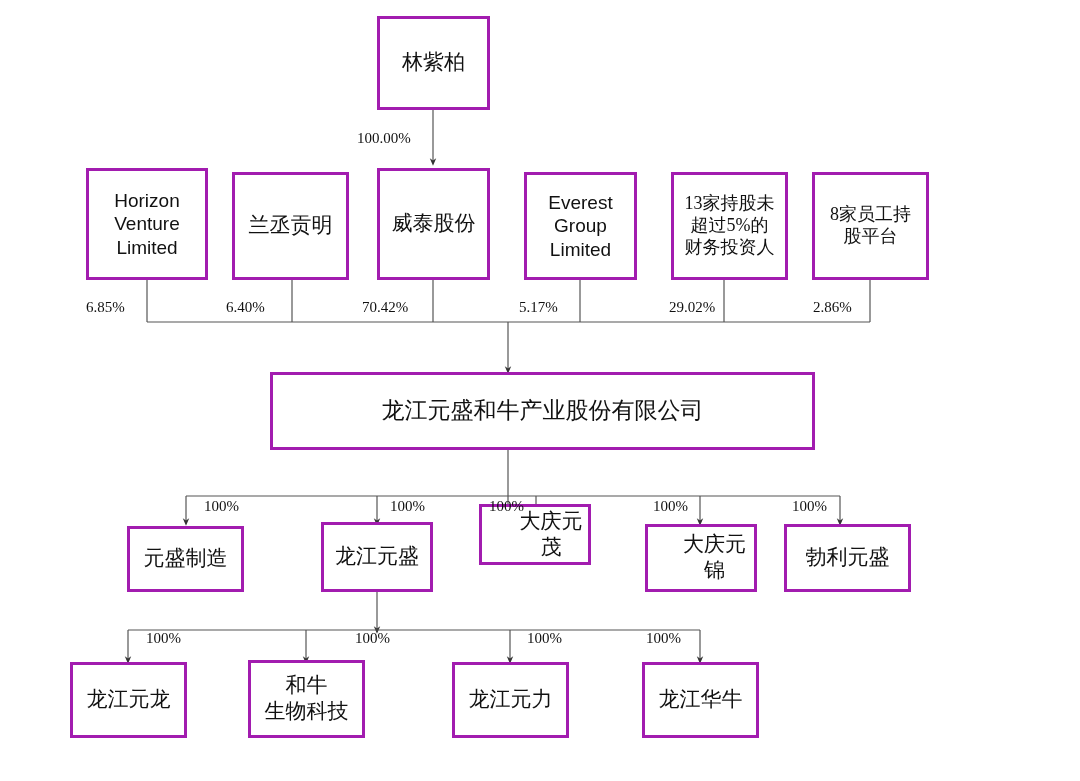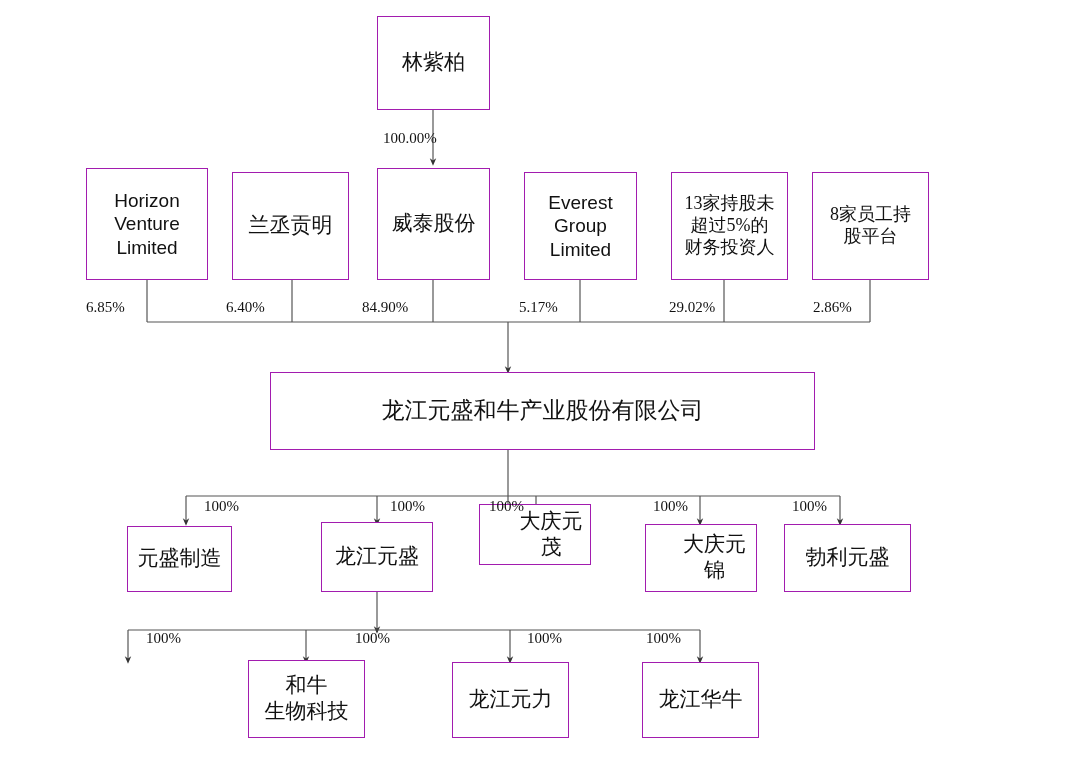--- a/index.html
+++ b/index.html
@@ -23,21 +23,21 @@
   svg.connectors {
     position: absolute;
     left: 0;
     top: 0;
     width: 1080px;
     height: 781px;
     pointer-events: none;
   }
   .node {
     position: absolute;
-    border: 1px solid #a21caf;
+    border: 3px solid #a21caf;
     background: #ffffff;
     display: flex;
     align-items: center;
     justify-content: center;
     text-align: center;
     line-height: 1.22;
     font-size: 19px;
     color: #111111;
     padding: 2px 4px;
     white-space: pre-line;
@@ -107,21 +107,21 @@
 
       <line x1="128" y1="630" x2="128" y2="660" marker-end="url(#arrow)"></line>
       <line x1="306" y1="630" x2="306" y2="660" marker-end="url(#arrow)"></line>
       <line x1="510" y1="630" x2="510" y2="660" marker-end="url(#arrow)"></line>
       <line x1="700" y1="630" x2="700" y2="660" marker-end="url(#arrow)"></line>
     </g>
   </svg>
 
   <div class="node cjk" style="left:377px; top:16px; width:113px; height:94px;">林紫柏</div>
 
-  <div class="edge-label" style="left:357px; top:130px;margin-left:26px;">100.00%</div>
+  <div class="edge-label" style="left:357px; top:130px;">100.00%</div>
 
   <div class="node latin" style="left:86px; top:168px; width:122px; height:112px;">Horizon
 Venture
 Limited</div>
 
   <div class="node cjk" style="left:232px; top:172px; width:117px; height:108px;">兰丞贡明</div>
 
   <div class="node cjk" style="left:377px; top:168px; width:113px; height:112px;">威泰股份</div>
 
   <div class="node latin" style="left:524px; top:172px; width:113px; height:108px;">Everest
@@ -130,39 +130,40 @@
 
   <div class="node small-cjk" style="left:671px; top:172px; width:117px; height:108px;">13家持股未
 超过5%的
 财务投资人</div>
 
   <div class="node small-cjk" style="left:812px; top:172px; width:117px; height:108px;">8家员工持
 股平台</div>
 
   <div class="edge-label" style="left:86px; top:299px;">6.85%</div>
   <div class="edge-label" style="left:226px; top:299px;">6.40%</div>
-  <div class="edge-label" style="left:362px; top:299px;">84.90%</div>
+  <div class="edge-label" style="left:362px; top:299px;">70.42%</div>
   <div class="edge-label" style="left:519px; top:299px;">5.17%</div>
   <div class="edge-label" style="left:669px; top:299px;">29.02%</div>
   <div class="edge-label" style="left:813px; top:299px;">2.86%</div>
 
   <div class="node cjk main-company" style="left:232px; top:372px; width:545px; height:78px;margin-left:38px;">龙江元盛和牛产业股份有限公司</div>
 
-  <div class="node cjk" style="left:127px; top:526px; width:105px; height:66px;">元盛制造</div>
+  <div class="node cjk" style="left:127px; top:526px; width:117px; height:66px;">元盛制造</div>
   <div class="node cjk" style="left:321px; top:522px; width:112px; height:70px;">龙江元盛</div>
   <div class="node cjk" style="left:479px; top:504px; width:112px; height:61px;padding-left:36px;">大庆元茂</div>
   <div class="node cjk" style="left:645px; top:524px; width:112px; height:68px;padding-left:31px;">大庆元锦</div>
   <div class="node cjk" style="left:784px; top:524px; width:127px; height:68px;">勃利元盛</div>
 
   <div class="edge-label" style="left:204px; top:498px;">100%</div>
   <div class="edge-label" style="left:390px; top:498px;">100%</div>
   <div class="edge-label" style="left:489px; top:498px;">100%</div>
   <div class="edge-label" style="left:653px; top:498px;">100%</div>
   <div class="edge-label" style="left:792px; top:498px;">100%</div>
 
+  <div class="node cjk" style="left:70px; top:662px; width:117px; height:76px;">龙江元龙</div>
   <div class="node cjk" style="left:248px; top:660px; width:117px; height:78px;">和牛
 生物科技</div>
   <div class="node cjk" style="left:452px; top:662px; width:117px; height:76px;">龙江元力</div>
   <div class="node cjk" style="left:642px; top:662px; width:117px; height:76px;">龙江华牛</div>
 
   <div class="edge-label" style="left:146px; top:630px;">100%</div>
   <div class="edge-label" style="left:355px; top:630px;">100%</div>
   <div class="edge-label" style="left:527px; top:630px;">100%</div>
   <div class="edge-label" style="left:646px; top:630px;">100%</div>
 

